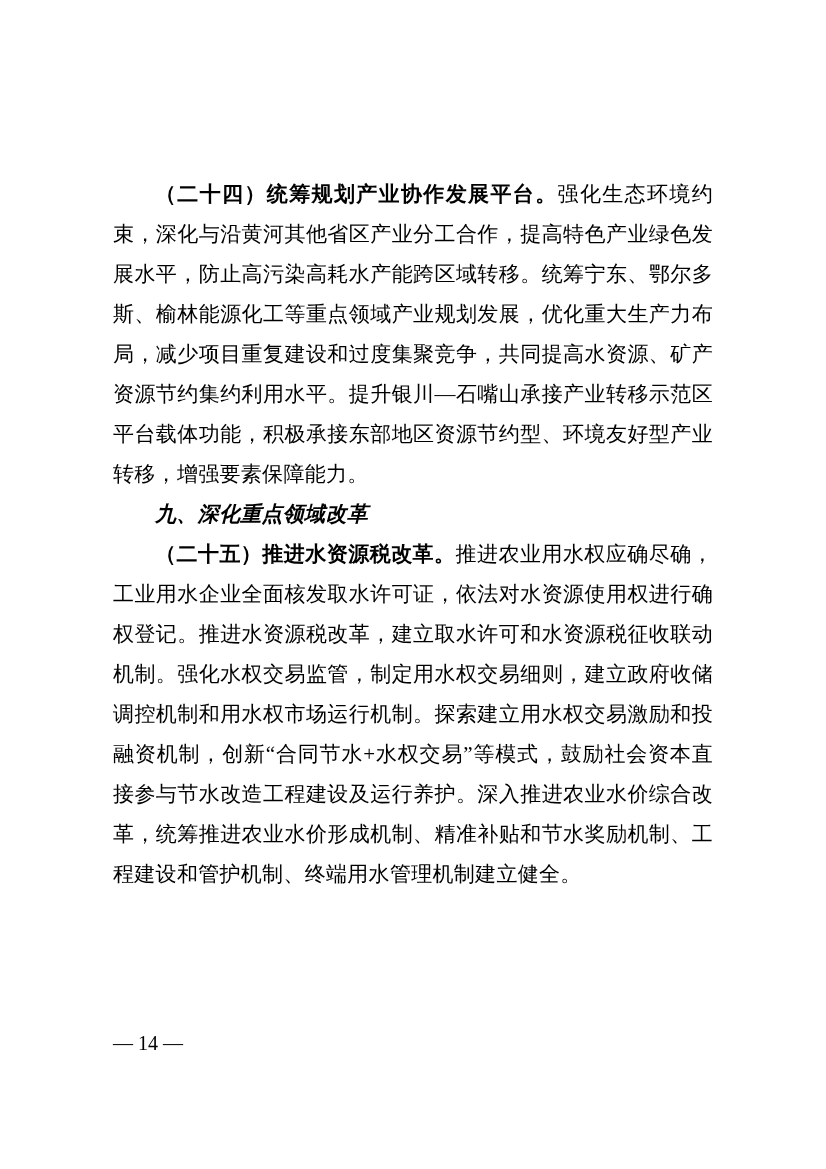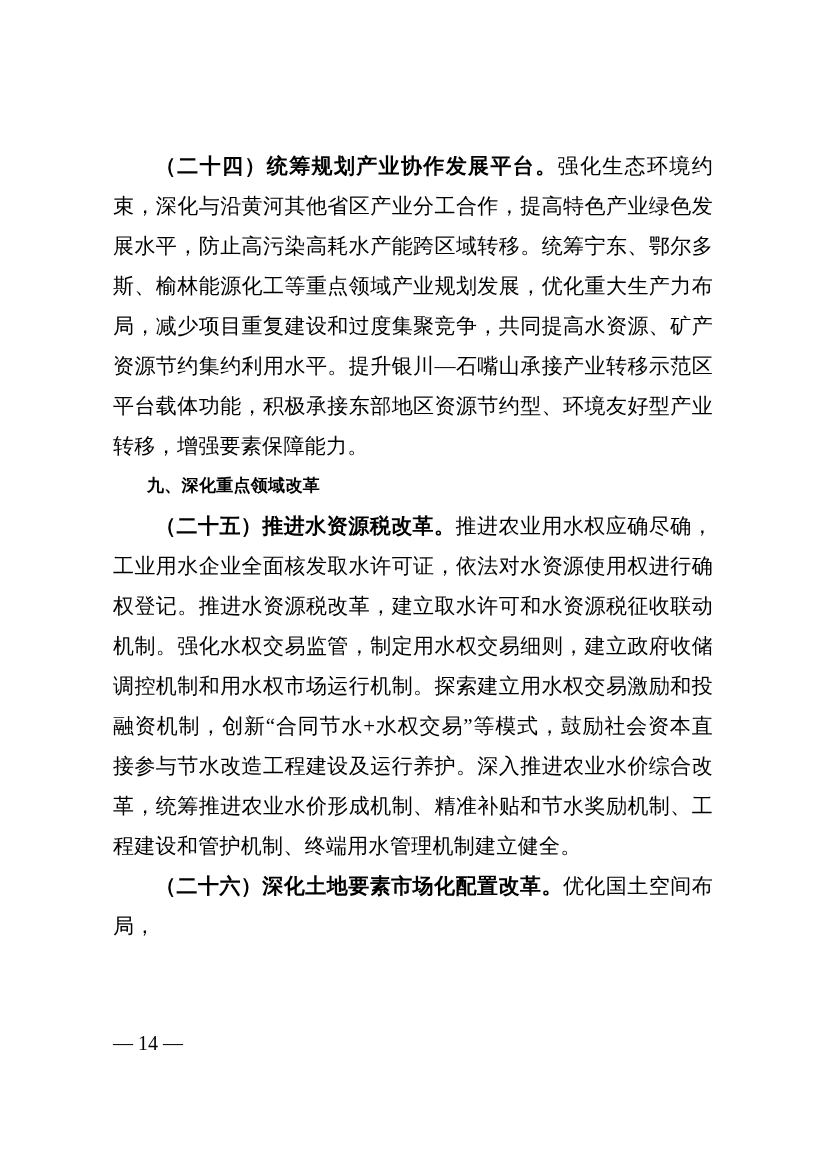--- a/index.html
+++ b/index.html
@@ -13,41 +13,43 @@
       height: 1169px;
       background: #ffffff;
       box-sizing: border-box;
       padding: 146px 113px 0 113px;
       color: #000000;
       font-family: "Liberation Serif", "DejaVu Serif", serif;
       overflow: hidden;
     }
     .content {
       width: 600px;
+      margin-top: 28px;
     }
     .para {
       margin: 0;
       font-size: 21px;
       line-height: 40px;
       text-align: justify;
       text-justify: inter-ideograph;
       text-indent: 2em;
       letter-spacing: 0.3px;
     }
     .para .lead {
       font-weight: bold;
     }
     .section-heading {
       margin: 0;
-      font-size: 17px;
+      font-size: 21px;
       line-height: 40px;
       text-indent: 2em;
       font-weight: bold;
       font-family: "Liberation Sans", "DejaVu Sans", sans-serif;
       letter-spacing: 0.3px;
+      font-style: italic;
     }
     .page-number {
       position: absolute;
       left: 113px;
       top: 1030px;
       font-size: 20px;
       line-height: 26px;
       color: #000000;
     }
   </style>
@@ -57,18 +59,17 @@
 <div class="page">
   <div class="content">
 
     <p class="para"><span class="lead">（二十四）统筹规划产业协作发展平台。</span><span>强化生态环境约束，深化与沿黄河其他省区产业分工合作，提高特色产业绿色发展水平，防止高污染高耗水产能跨区域转移。统筹宁东、鄂尔多斯、榆林能源化工等重点领域产业规划发展，优化重大生产力布局，减少项目重复建设和过度集聚竞争，共同提高水资源、矿产资源节约集约利用水平。提升银川—石嘴山承接产业转移示范区平台载体功能，积极承接东部地区资源节约型、环境友好型产业转移，增强要素保障能力。</span></p>
 
     <h2 class="section-heading">九、深化重点领域改革</h2>
 
 
     <p class="para"><span class="lead">（二十五）推进水资源税改革。</span><span>推进农业用水权应确尽确，工业用水企业全面核发取水许可证，依法对水资源使用权进行确权登记。推进水资源税改革，建立取水许可和水资源税征收联动机制。强化水权交易监管，制定用水权交易细则，建立政府收储调控机制和用水权市场运行机制。探索建立用水权交易激励和投融资机制，创新“合同节水+水权交易”等模式，鼓励社会资本直接参与节水改造工程建设及运行养护。深入推进农业水价综合改革，统筹推进农业水价形成机制、精准补贴和节水奖励机制、工程建设和管护机制、终端用水管理机制建立健全。</span></p>
 
-    <p class="para"><span class="lead">（二十六）深化土地要素市场化配置改革。</span><span>优化国土空间布局，</span></p>
 
   </div>
 
   <div class="page-number">— 14 —</div>
 </div>
 
 </body></html>

